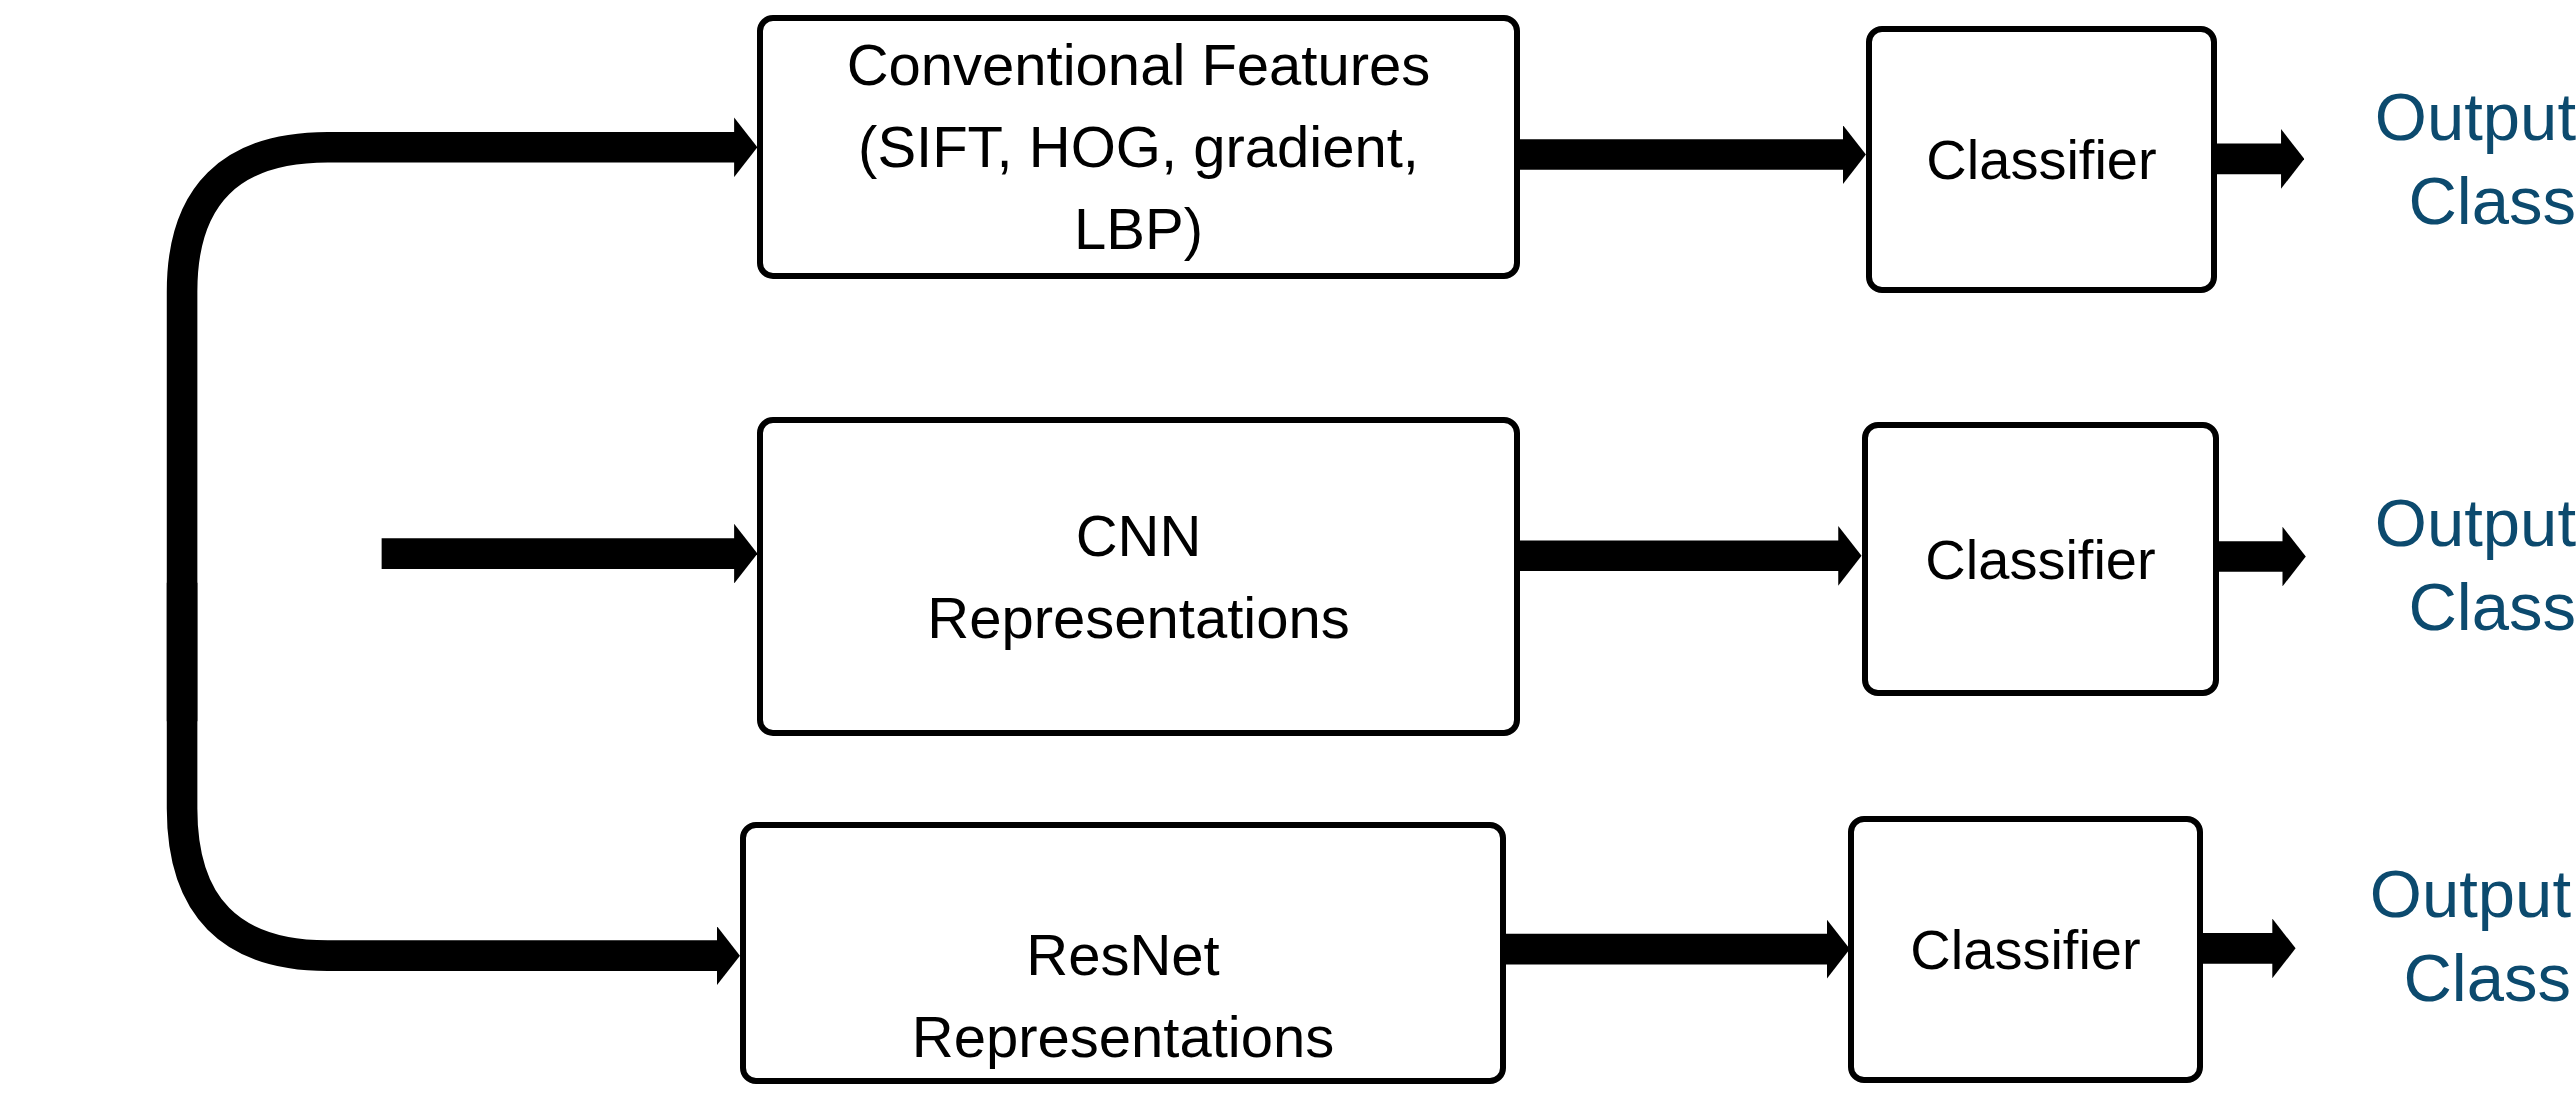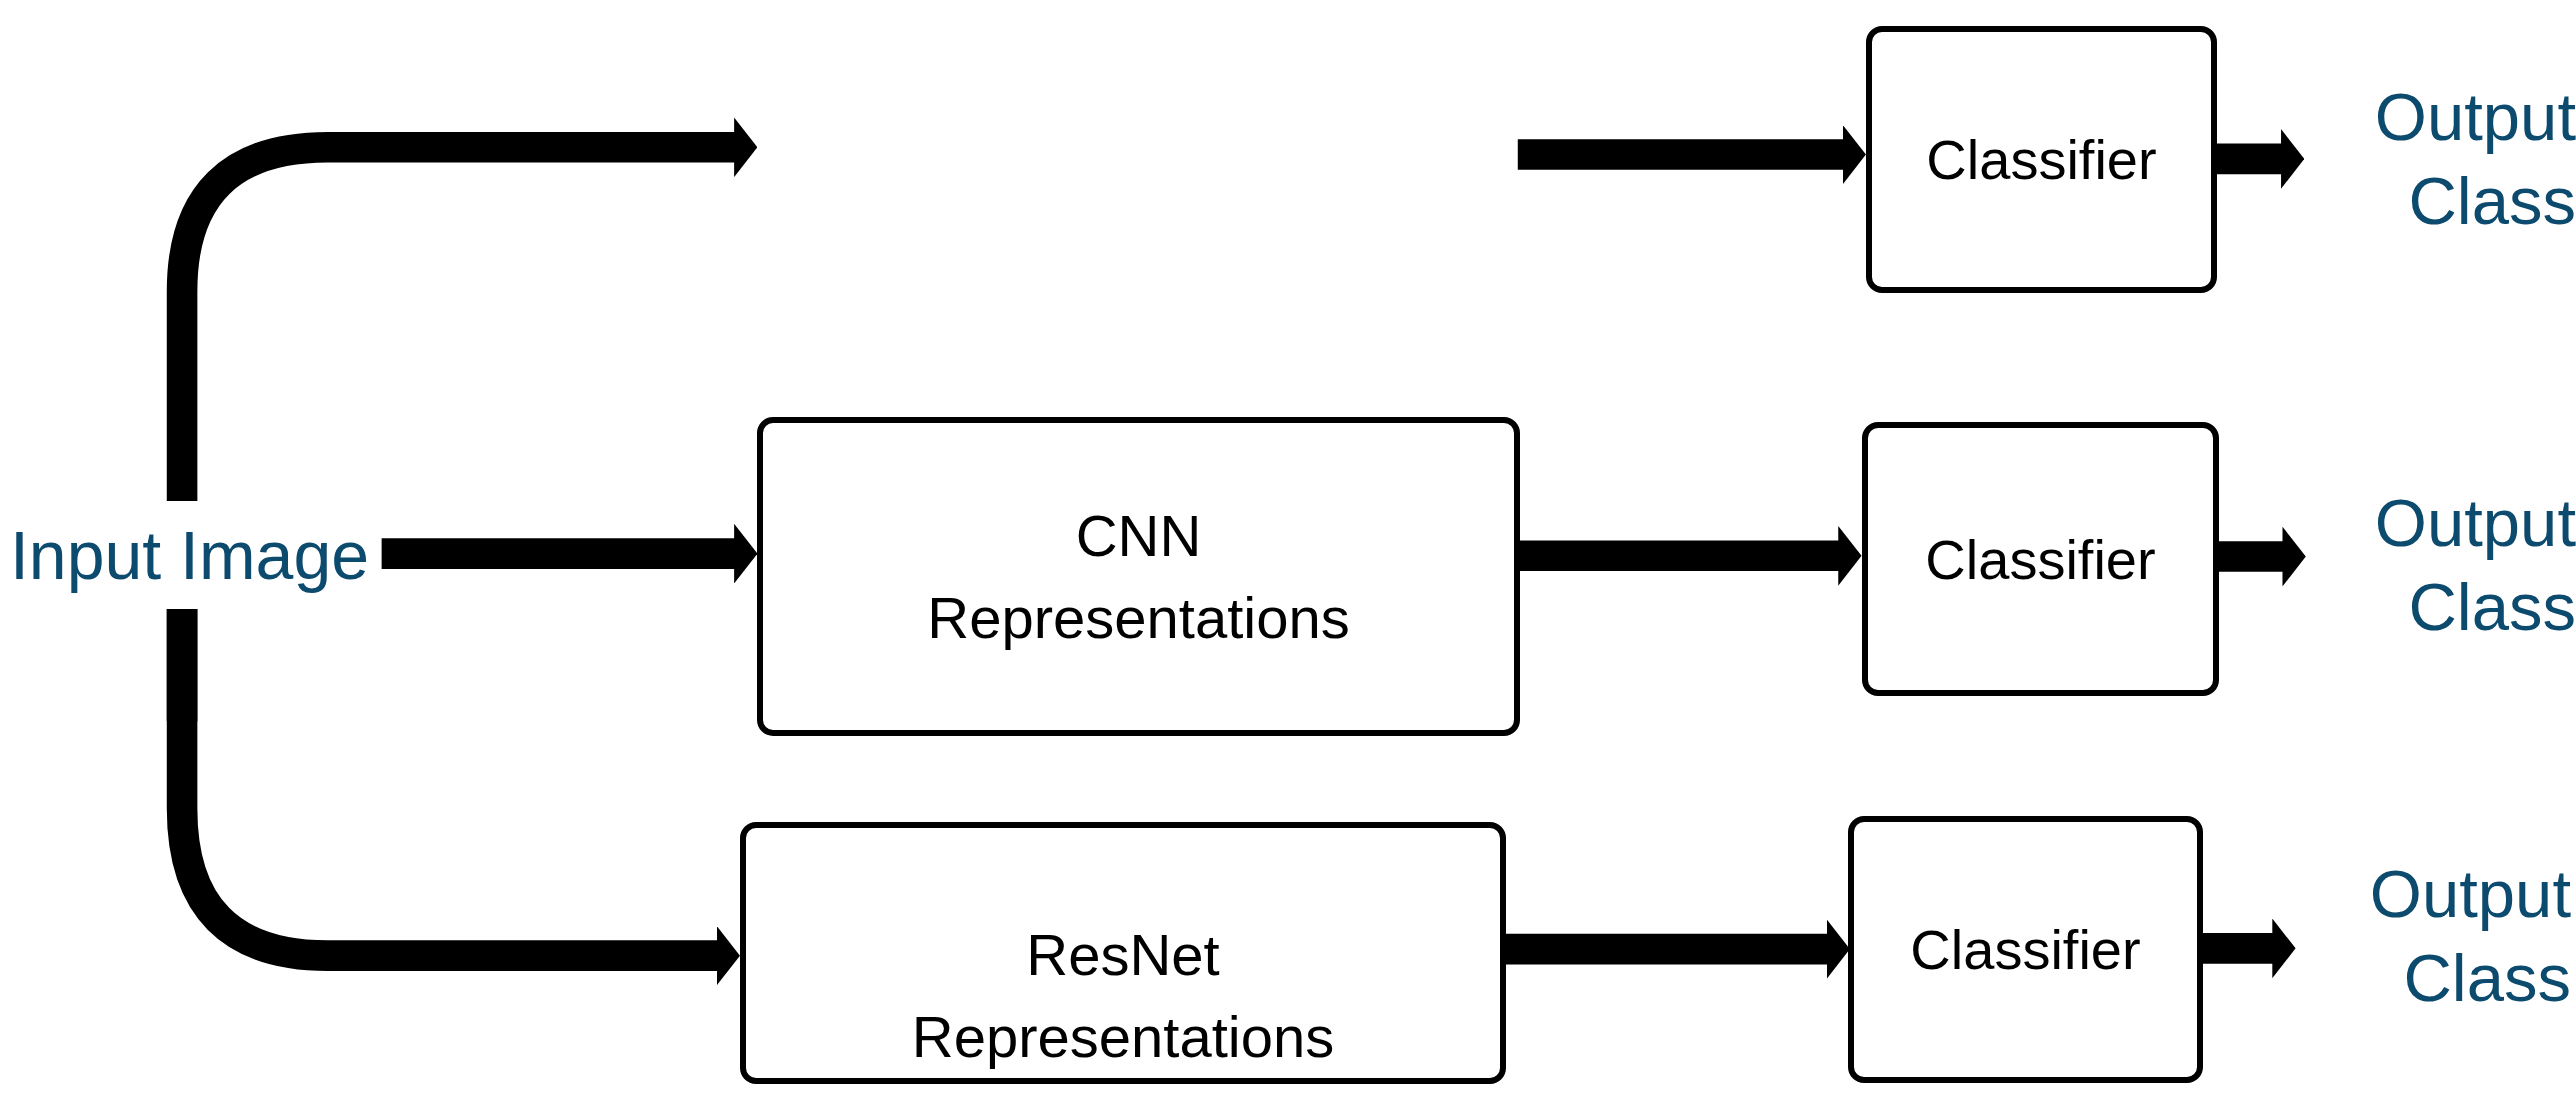--- a/index.html
+++ b/index.html
@@ -103,24 +103,26 @@
 
     <path d="M 2084 212 L 2534 212" fill="none" stroke="#000000" stroke-width="42" marker-end="url(#ah)"></path>
     <path d="M 2084 763 L 2528 763" fill="none" stroke="#000000" stroke-width="42" marker-end="url(#ah)"></path>
     <path d="M 2064 1303 L 2512 1303" fill="none" stroke="#000000" stroke-width="42" marker-end="url(#ah)"></path>
 
     <path d="M 3040 218 L 3136 218" fill="none" stroke="#000000" stroke-width="42" marker-end="url(#ah)"></path>
     <path d="M 3042 764 L 3138 764" fill="none" stroke="#000000" stroke-width="42" marker-end="url(#ah)"></path>
     <path d="M 3022 1302 L 3124 1302" fill="none" stroke="#000000" stroke-width="42" marker-end="url(#ah)"></path>
   </svg>
 
-  <div class="outer-label input-label">
-    <span>Input Image</span>
+
+  <div class="node-box box-f1">
+    <div class="node-text">Conventional Features
+(SIFT, HOG, gradient,
+LBP)</div>
   </div>
-
   <div class="node-box box-c1">
     <div class="classifier-text">Classifier</div>
   </div>
   <div class="outer-label output-label out-1">Output
 Class</div>
 
   <div class="node-box box-f2">
     <div class="node-text">CNN
 Representations</div>
   </div>

